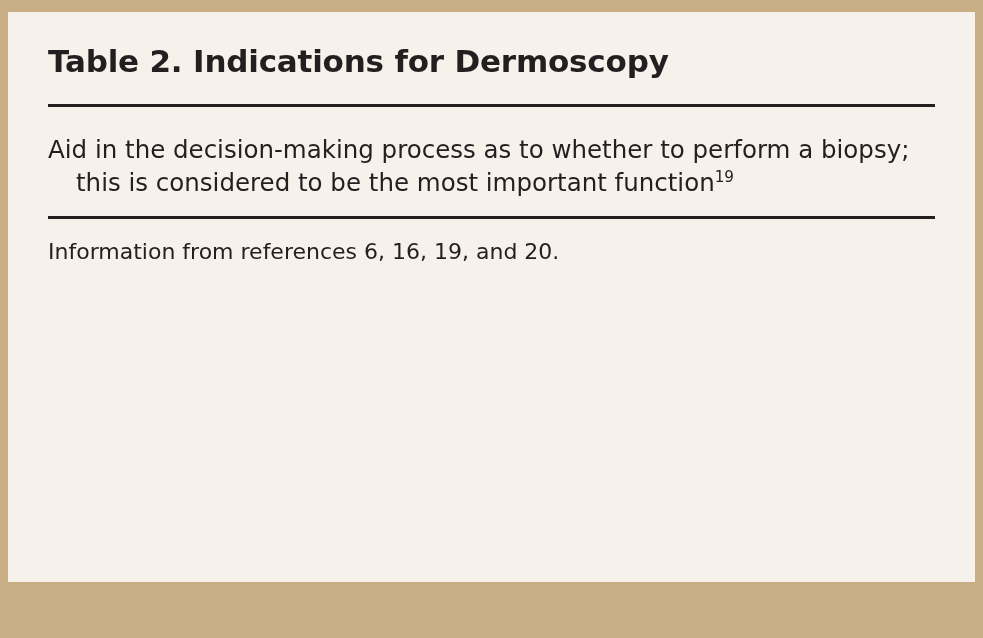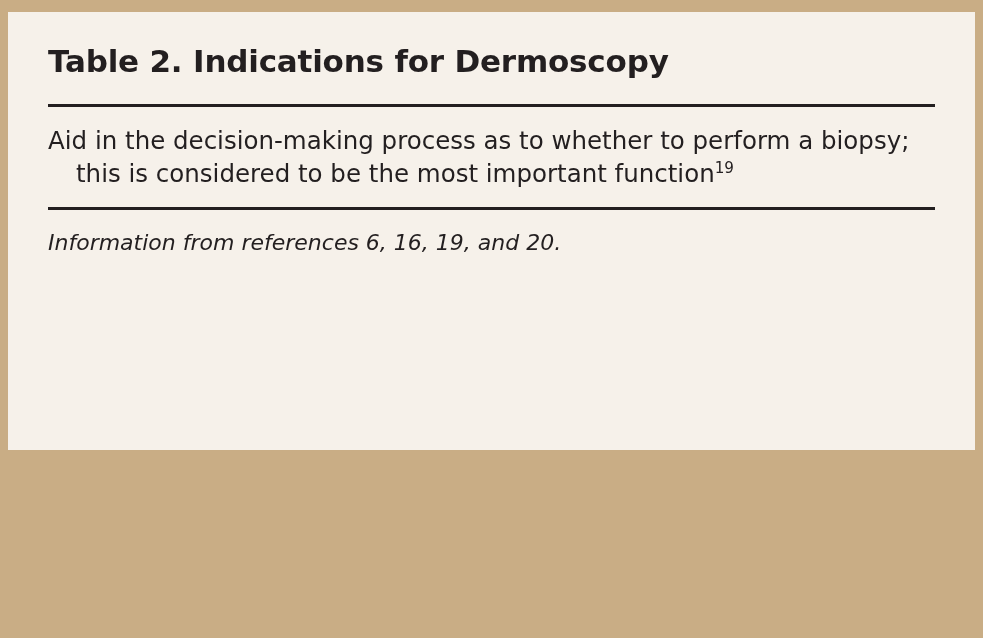--- a/index.html
+++ b/index.html
@@ -11,21 +11,21 @@
     height: 638px;
     background: #c9ad85;
     font-family: "DejaVu Sans", sans-serif;
     overflow: hidden;
   }
   .table-card {
     position: absolute;
     left: 8px;
     top: 12px;
     width: 967px;
-    height: 438px;
+    height: 570px;
     background: #f6f1ea;
     box-sizing: border-box;
     padding: 32px 40px 0 40px;
   }
   .table-title {
     font-size: 31px;
     font-weight: bold;
     color: #231f20;
     letter-spacing: -0.2px;
     margin: 0 0 0 0;
@@ -35,21 +35,21 @@
     height: 3px;
     background: #231f20;
     margin-top: 24px;
   }
   .rule-bottom {
     height: 3px;
     background: #231f20;
     margin-top: 16px;
   }
   .rows {
-    padding-top: 18px;
+    padding-top: 27px;
   }
   .row {
     font-size: 24.5px;
     color: #231f20;
     line-height: 1.345;
     padding-left: 0;
     text-indent: 0;
     margin-bottom: 12px;
   }
   .row p {
@@ -57,21 +57,20 @@
     padding-left: 28px;
     text-indent: -28px;
   }
   sup {
     font-size: 0.62em;
     vertical-align: super;
     line-height: 0;
   }
   .footnote {
     font-size: 22px;
-    font-style: italic;
     color: #231f20;
     margin-top: 19px;
     line-height: 1.3;
   }
 </style>
 </head>
 <body>
 
 <div class="table-card">
 

